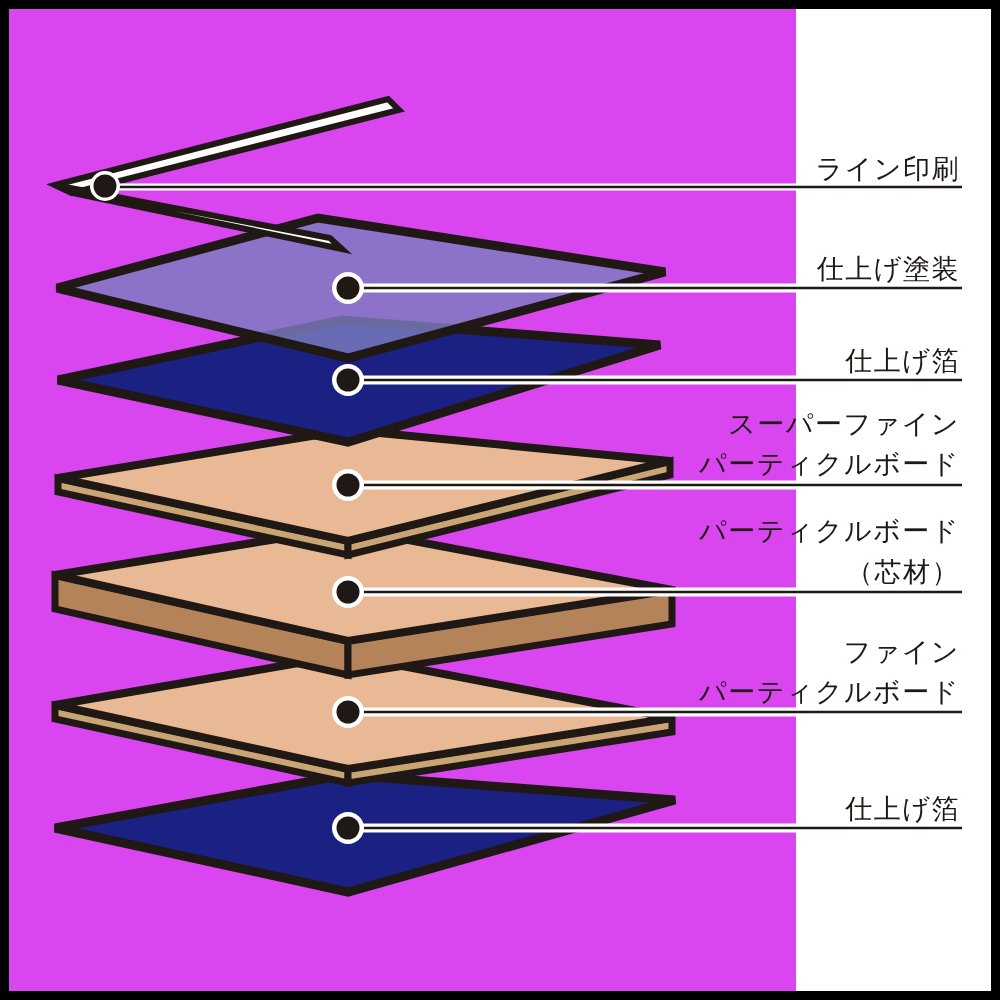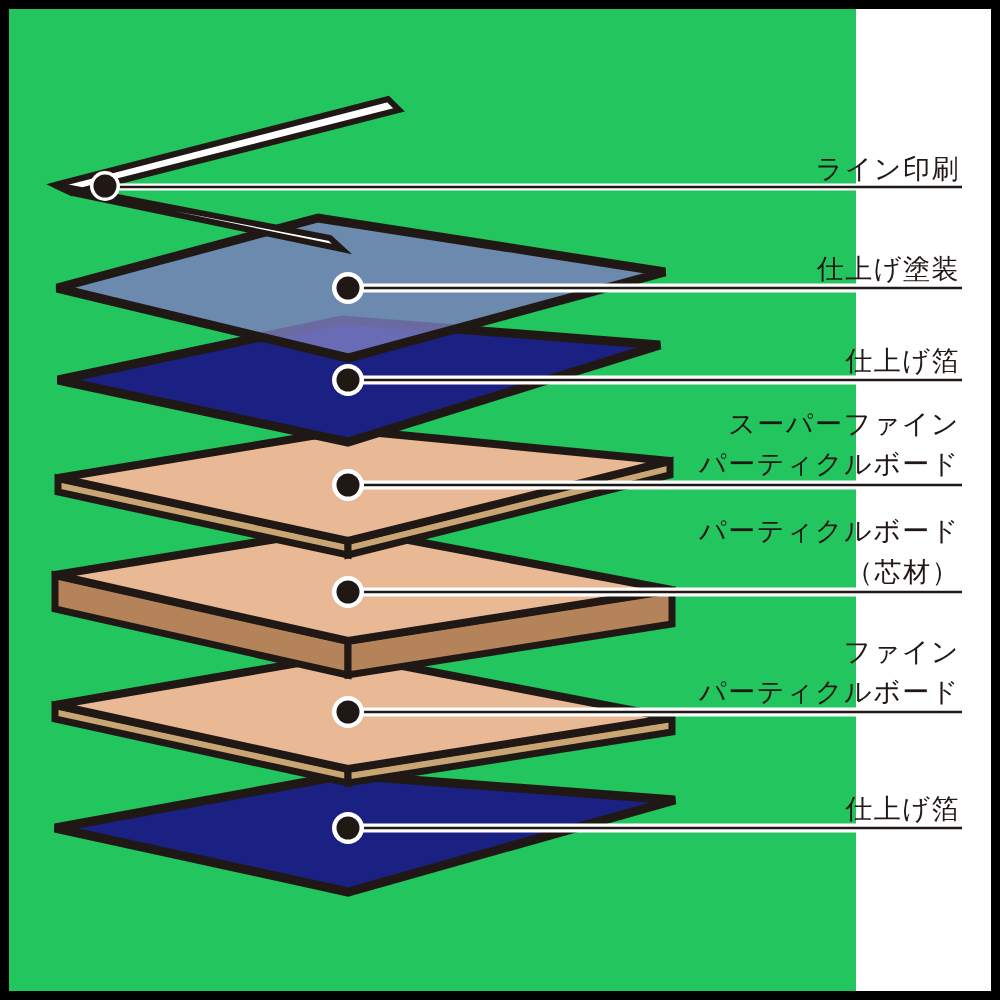--- a/index.html
+++ b/index.html
@@ -8,23 +8,23 @@
     background: #ffffff;
   }
   body {
     width: 1000px;
     height: 1000px;
     font-family: "Liberation Sans", sans-serif;
     overflow: hidden;
   }
   #diagram-root {
     position: relative;
-    width: 856px;
+    width: 796px;
     height: 1000px;
-    background: #22c55e;
+    background: #d946ef;
     box-sizing: border-box;
   }
   #diagram-frame {
     position: absolute;
     left: 0; top: 0;
     width: 1000px;
     height: 1000px;
     border: 9px solid #000000;
     box-sizing: border-box;
     pointer-events: none;

